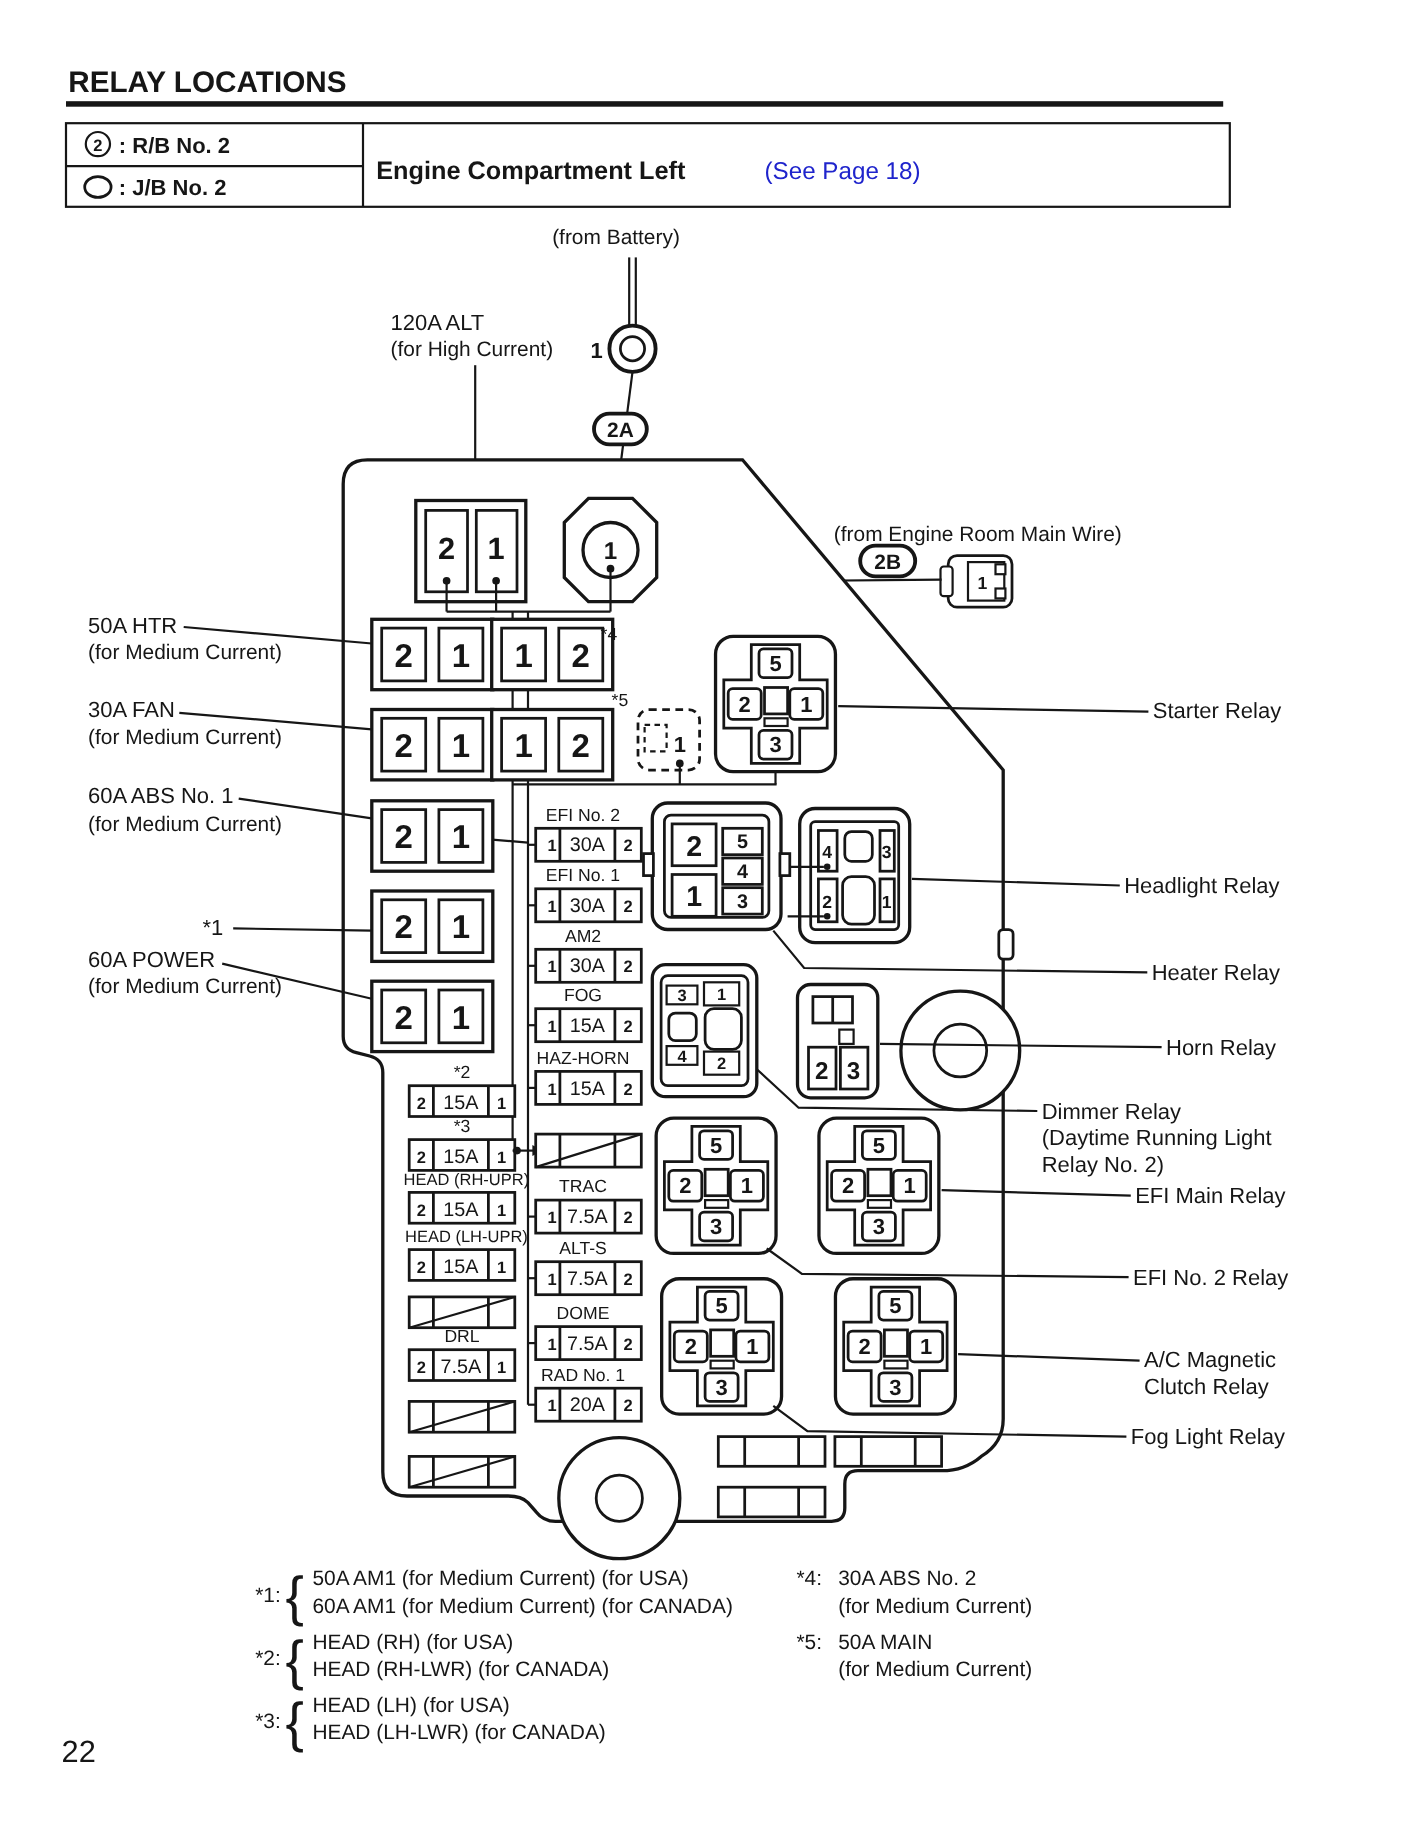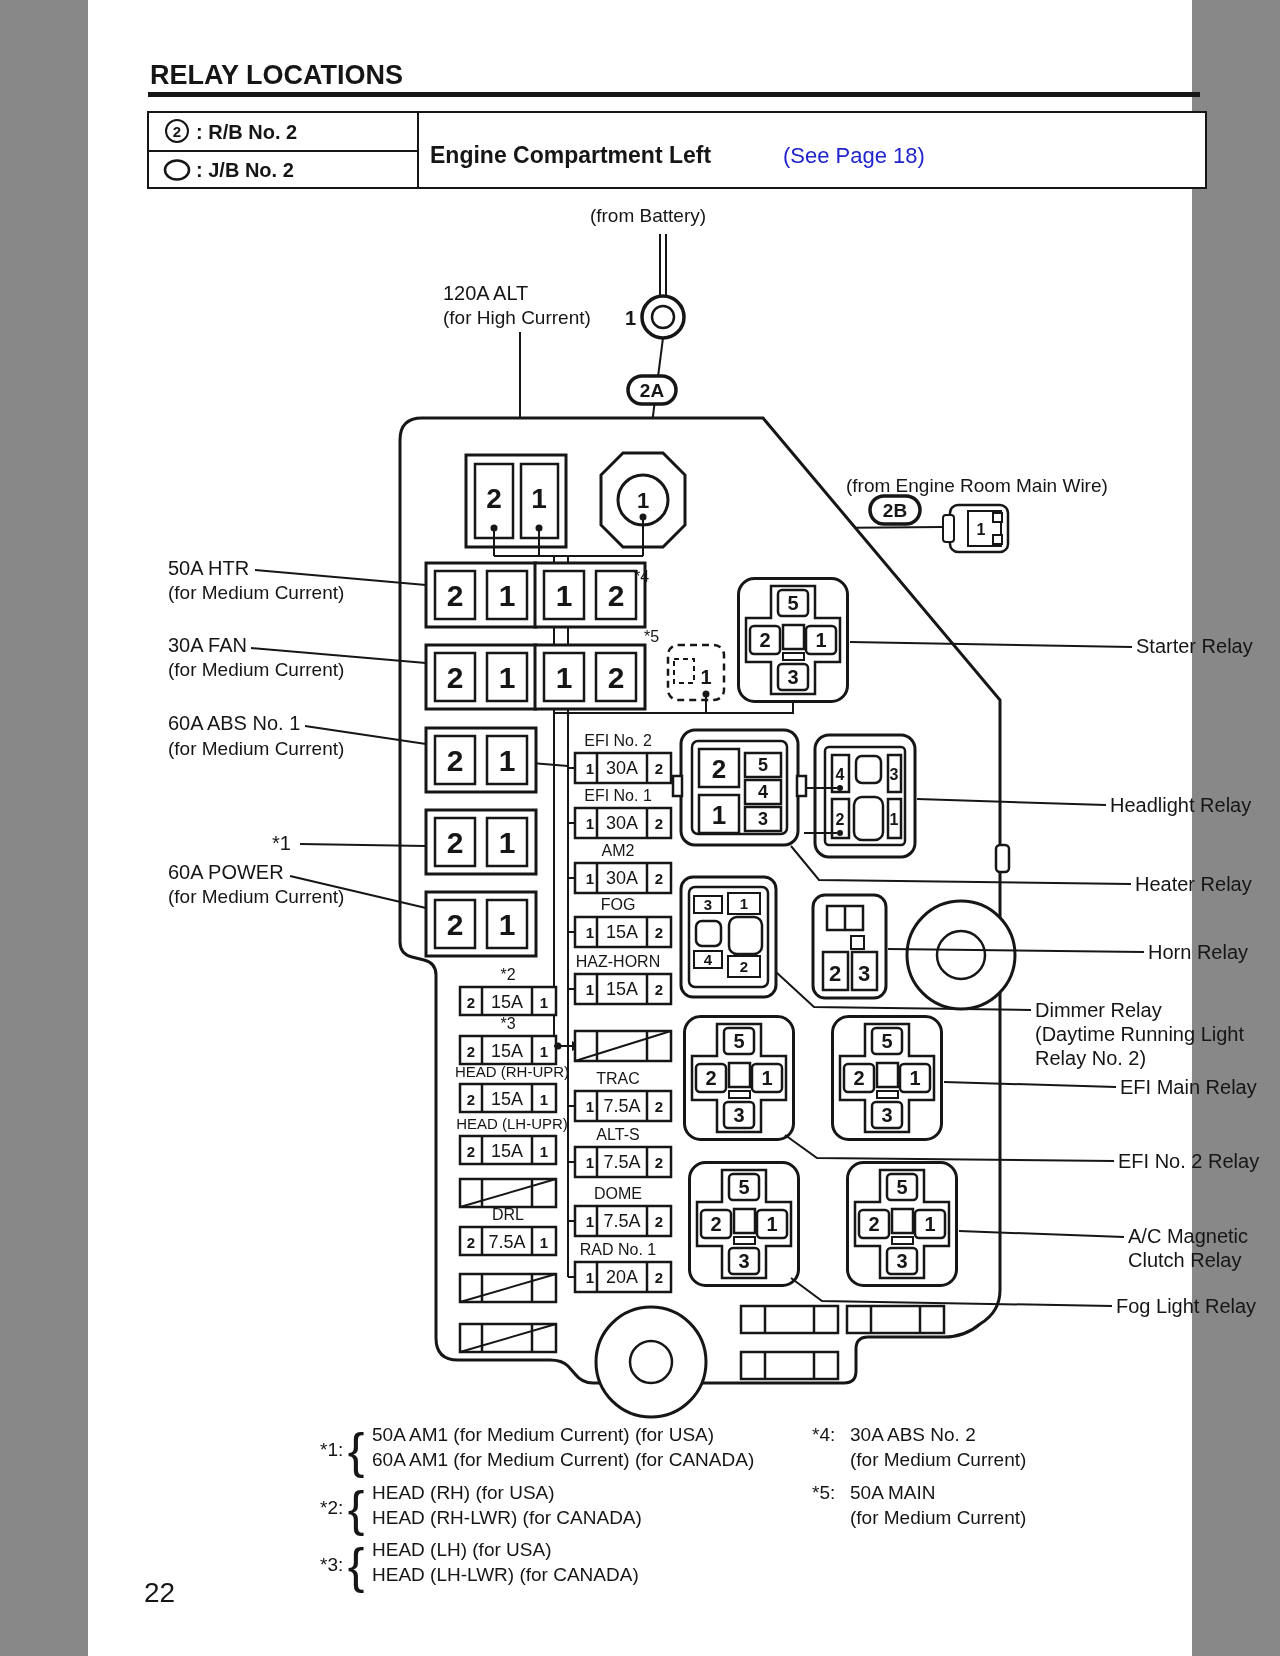--- a/index.html
+++ b/index.html
@@ -1,16 +1,16 @@
 <!DOCTYPE html>
 <html><head>
 <meta charset="utf-8">
 <style>
   html,body{margin:0;padding:0;background:#888;}
-  .page{position:relative;width:1104px;height:1656px;background:#ffffff;margin:0 auto;
+  .page{position:relative;width:1280px;height:1656px;background:#ffffff;margin:0 auto;
         font-family:"Liberation Sans",sans-serif;}
   svg{position:absolute;left:0;top:0;}
   svg text{fill:#161616;font-family:"Liberation Sans",sans-serif;}
   .ln{stroke:#161616;fill:none;stroke-width:2;}
   .ln25{stroke:#161616;fill:none;stroke-width:2.5;}
   .fw{fill:#ffffff;stroke:#161616;}
   .w2{stroke-width:2;}
   .w25{stroke-width:2.5;}
   .w3{stroke-width:3;}
   .w35{stroke-width:3.5;}

